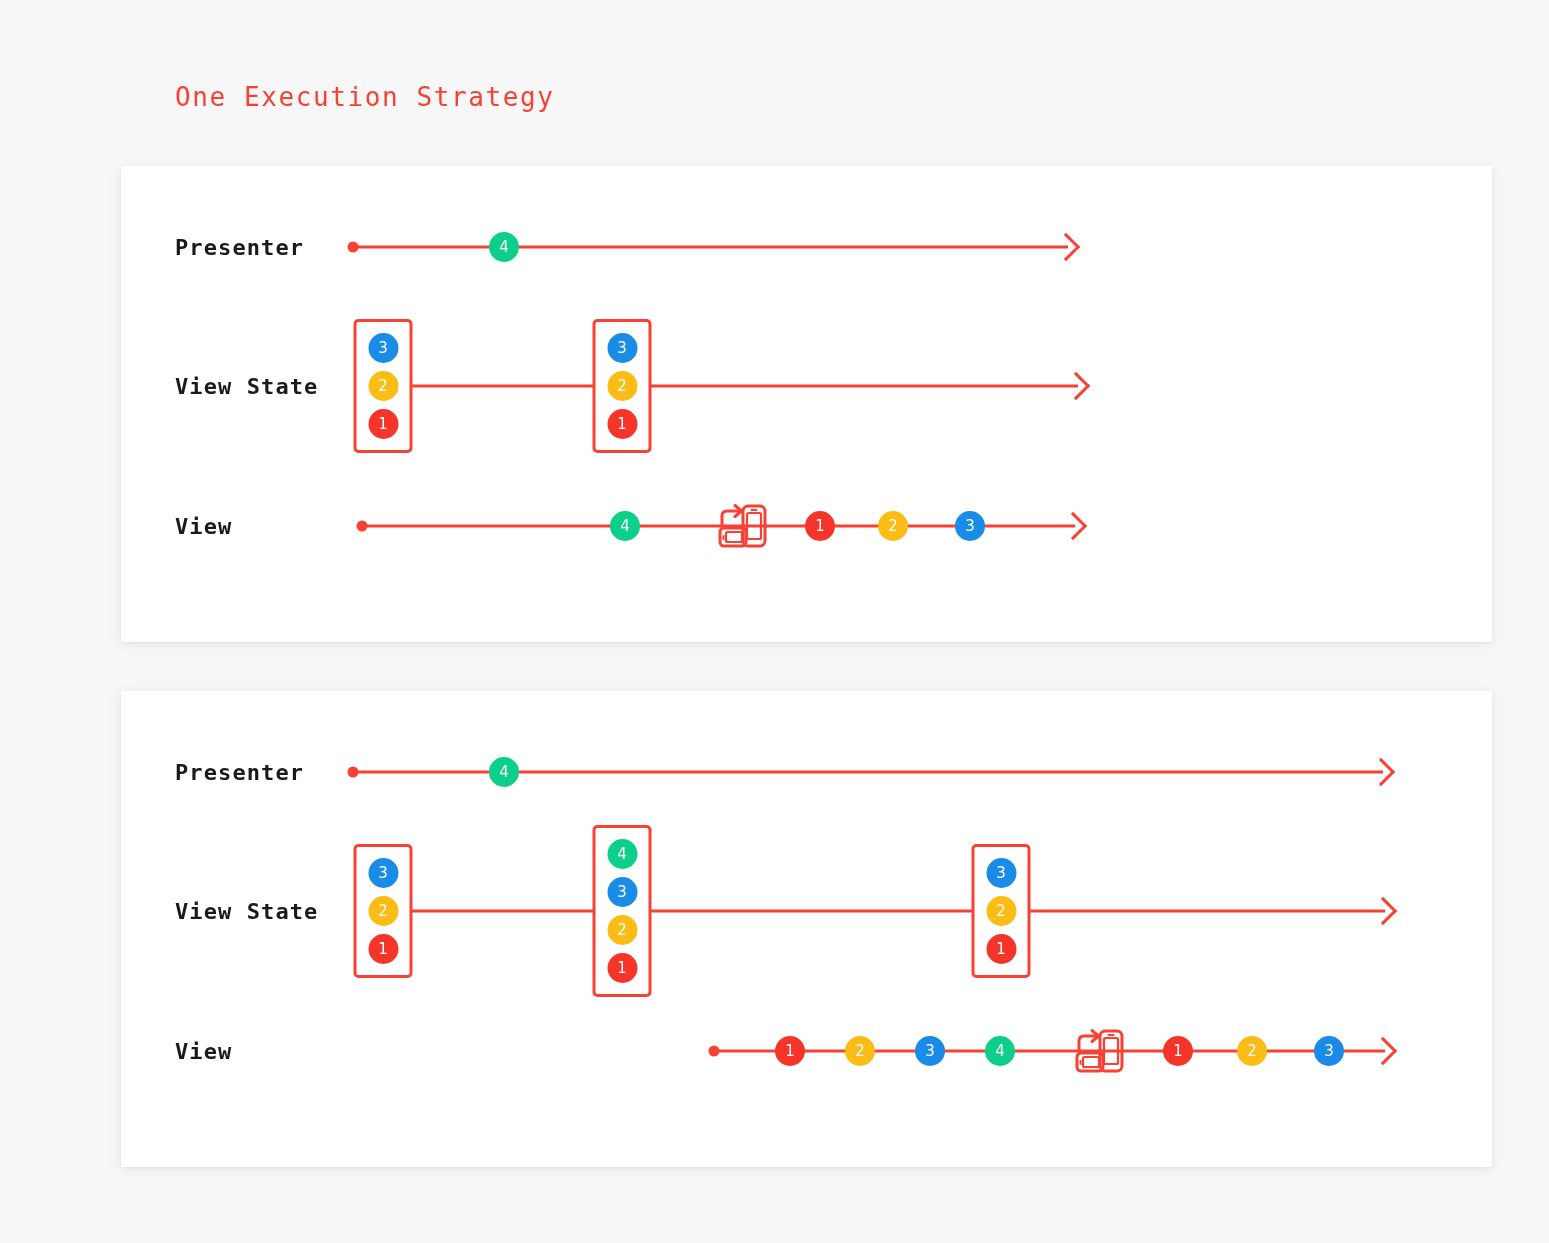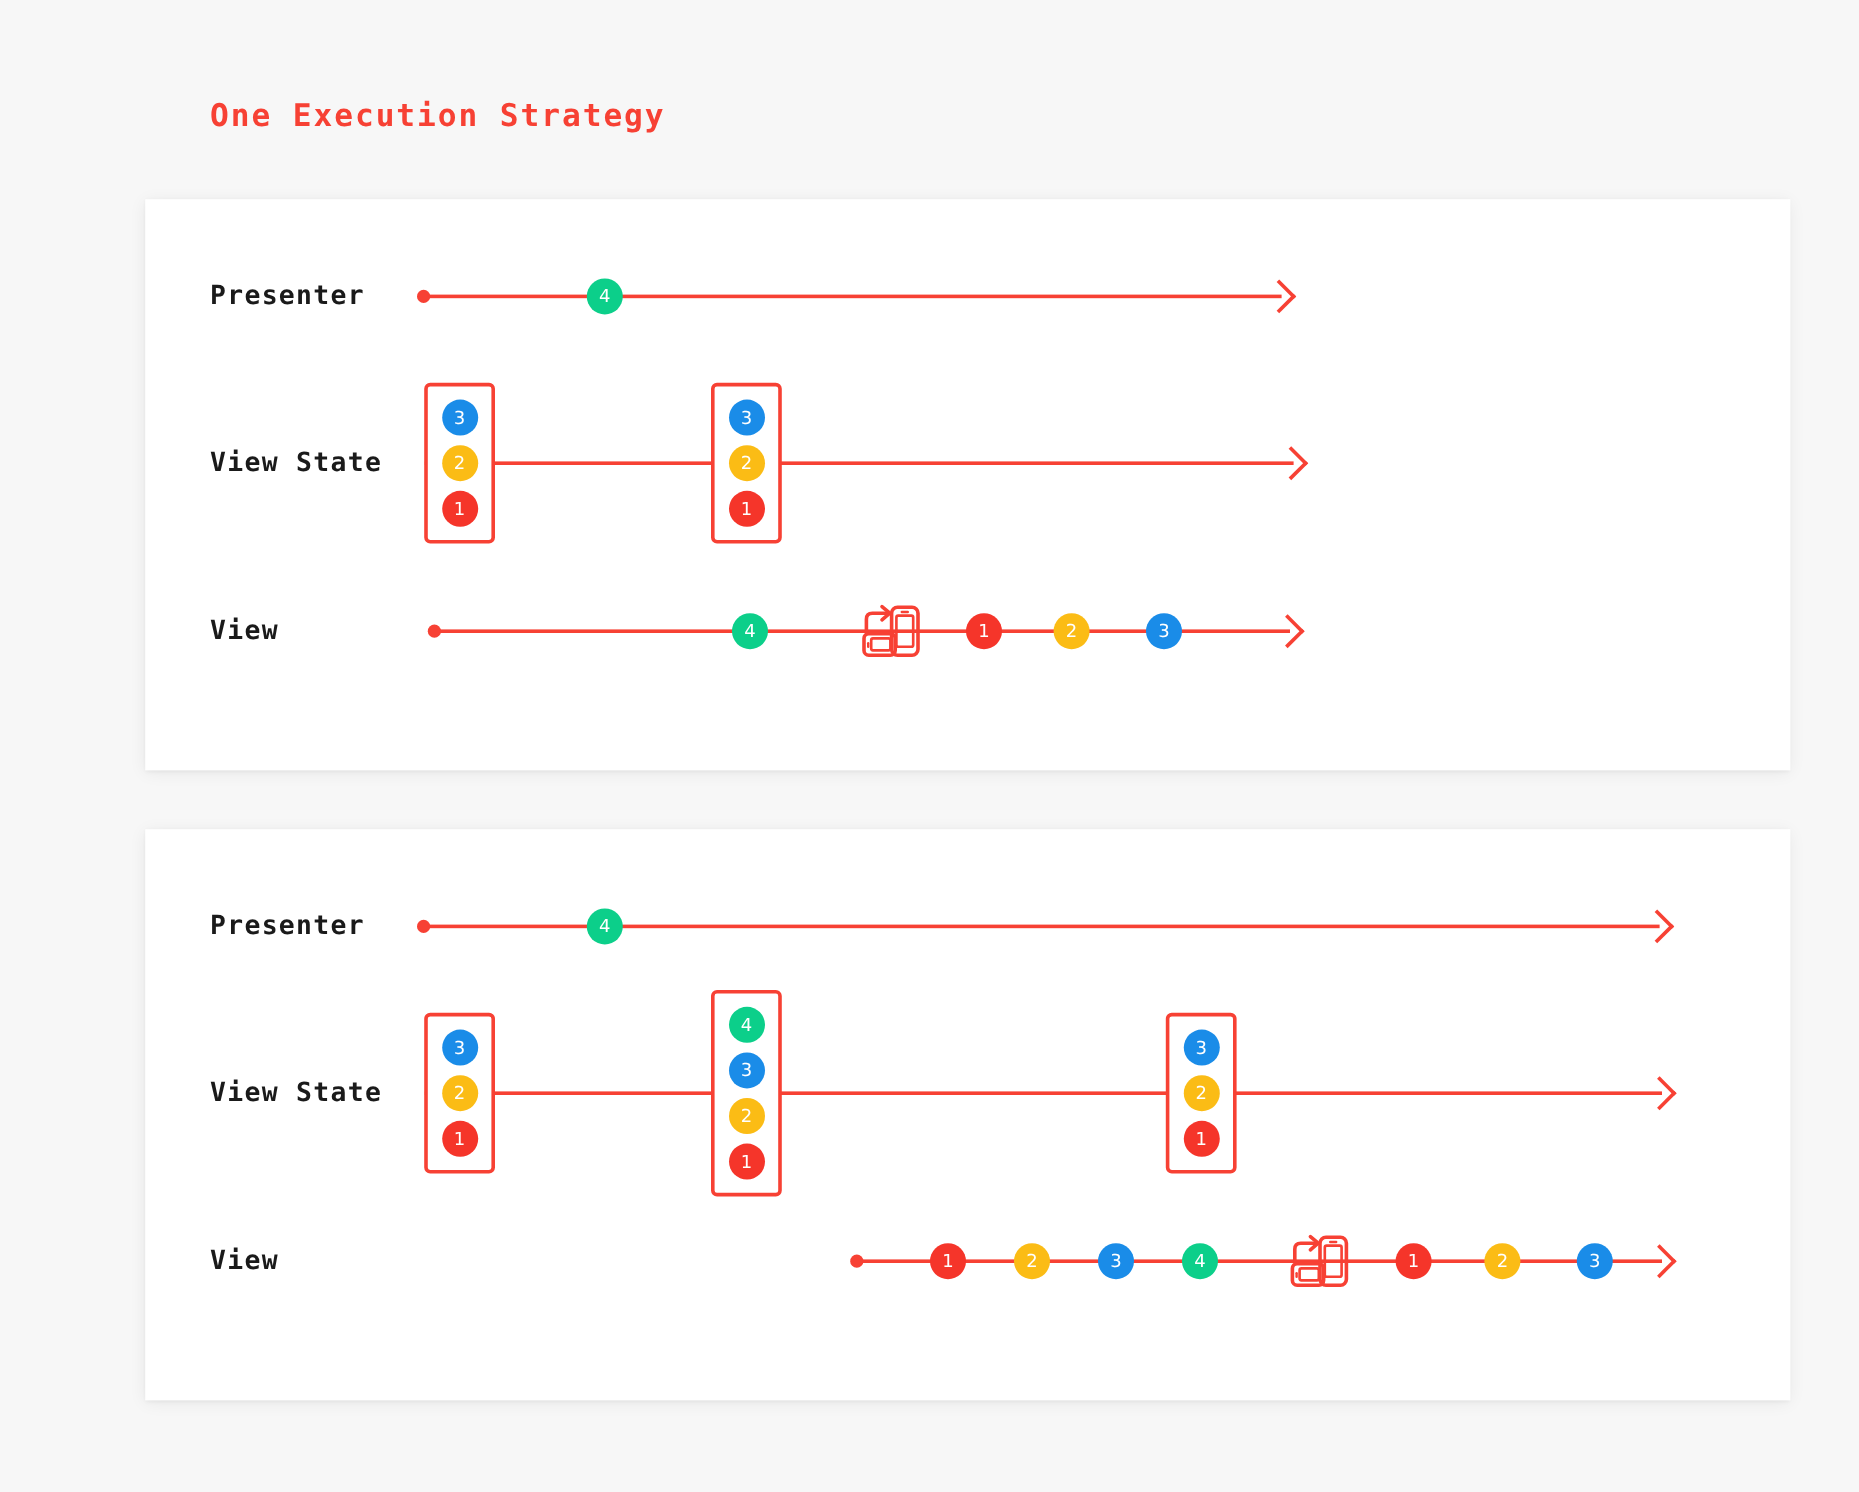--- a/index.html
+++ b/index.html
@@ -13,21 +13,21 @@
     position: relative;
     font-family: "DejaVu Sans Mono", "Liberation Mono", monospace;
     overflow: hidden;
   }
 
   #page-title {
     position: absolute;
     left: 175px;
     top: 82px;
     font-size: 26px;
-    font-weight: bold;
+    font-weight: normal;
     letter-spacing: 1.6px;
     color: #f74134;
     white-space: nowrap;
   }
 
   .panel {
     position: absolute;
     background: #ffffff;
     box-shadow: 0 2px 14px rgba(0,0,0,0.07), 0 1px 3px rgba(0,0,0,0.05);
   }

